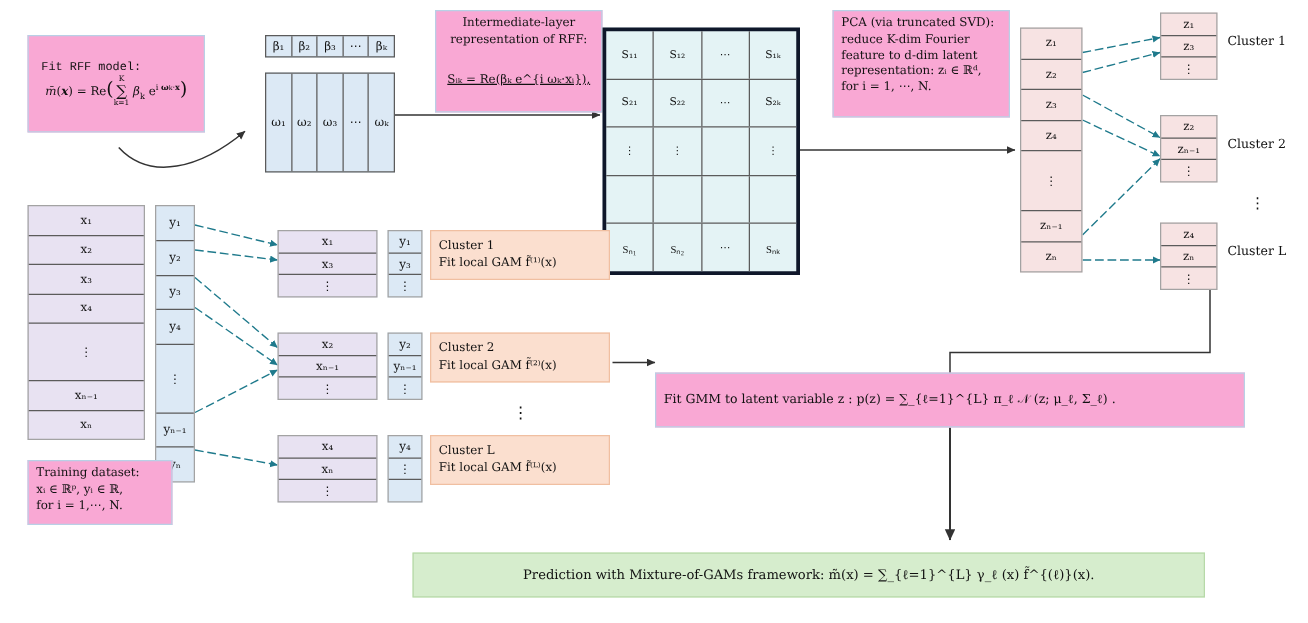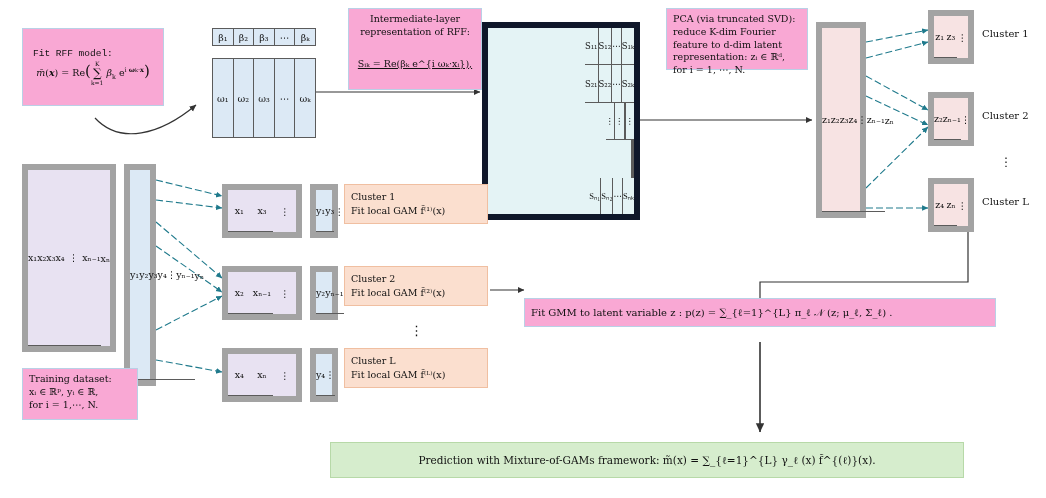--- a/index.html
+++ b/index.html
@@ -10,31 +10,31 @@
 
   
   .note{background:#f9a8d4;border:1px solid #b9d0e6;box-sizing:border-box;
         font-size:9.5px;color:#111;padding:4px 6px;line-height:1.35;}
   .cluster-note{background:#fbdfcf;border:1px solid #f0bfa1;box-sizing:border-box;
         font-size:9.5px;color:#111;padding:5px 6px;line-height:1.45;}
   .green-note{background:#d6edcd;border:1px solid #b7d9a8;box-sizing:border-box;
         font-size:10.5px;color:#111;padding:7px 10px;line-height:1.4;}
 
   
-  .stack{box-sizing:border-box;border:6px solid #a3a3a3;display:flex;flex-direction:row;}
+  .stack{box-sizing:border-box;border:1px solid #a3a3a3;display:flex;flex-direction:column;}
   .stack .cell{box-sizing:border-box;border-bottom:1px solid #5b5b5b;
       display:flex;align-items:center;justify-content:center;font-size:9.5px;color:#111;}
   .stack .cell:last-child{border-bottom:none;}
 
   .rowtable{box-sizing:border-box;border:1px solid #5b5b5b;display:flex;}
   .rowtable .cell{box-sizing:border-box;border-right:1px solid #5b5b5b;
       display:flex;align-items:center;justify-content:center;font-size:9.5px;color:#111;}
   .rowtable .cell:last-child{border-right:none;}
 
-  .grid{box-sizing:border-box;border:6px solid #0f172a;display:flex;flex-direction:column;align-items:flex-end;}
+  .grid{box-sizing:border-box;border:3px solid #0f172a;display:flex;flex-direction:column;}
   .grid .r{display:flex;flex:1;border-bottom:1px solid #5b5b5b;}
   .grid .r:last-child{border-bottom:none;font-family:Liberation Serif, serif;}
   .grid .r .c{flex:1;border-right:1px solid #5b5b5b;display:flex;align-items:center;
       justify-content:center;font-size:8.5px;color:#111;}
   .grid .r .c:last-child{border-right:none;}
 
   .lbl{font-size:10px;color:#111;}
   .sub{font-size:6.5px;vertical-align:sub;}
   .sup{font-size:6.5px;vertical-align:super;}
   i.v{font-style:italic;}
@@ -142,21 +142,21 @@
     <div class="c"></div>
   </div>
   <div class="r">
     <div class="c">Sₙ₁</div>
     <div class="c">Sₙ₂</div>
     <div class="c">⋯</div>
     <div class="c">Sₙₖ</div>
   </div>
 </div>
 
-<div class="abs note box" style="left:666px;top:8px;width:142px;height:62px;">
+<div class="abs note box" style="left:666px;top:8px;width:142px;height:86px;">
   <div>PCA (via truncated SVD):</div>
   <div>reduce K-dim Fourier</div>
   <div>feature to d-dim latent</div>
   <div>representation: zᵢ ∈ ℝᵈ,</div>
   <div>for i = 1, ⋯, N.</div>
 </div>
 
 <div class="abs stack" style="left:816px;top:22px;width:50px;height:196px;background:#f7e3e3;">
   <div class="cell" style="flex:1">z₁</div>
   <div class="cell" style="flex:1">z₂</div>
@@ -256,19 +256,19 @@
 <div class="abs stack" style="left:310px;top:348px;width:28px;height:54px;background:#dce9f5;">
   <div class="cell" style="flex:1">y₄</div>
   <div class="cell" style="flex:1">⋮</div>
   <div class="cell" style="flex:1"></div>
 </div>
 <div class="abs cluster-note" style="left:344px;top:348px;width:144px;height:40px;">
   <div>Cluster L</div>
   <div>Fit local GAM f̃⁽ᴸ⁾(x)</div>
 </div>
 
-<div class="abs note box" style="left:524px;top:298px;width:472px;height:29px;display:flex;flex-direction:column;justify-content:center;">
+<div class="abs note box" style="left:524px;top:298px;width:472px;height:44px;display:flex;flex-direction:column;justify-content:center;">
   <div style="font-size:10px;">Fit GMM to latent variable z :    p(z) = ∑_{ℓ=1}^{L} π_ℓ 𝒩 (z; μ_ℓ, Σ_ℓ) .</div>
 </div>
 
 <div class="abs green-note" style="left:330px;top:442px;width:634px;height:36px;display:flex;align-items:center;justify-content:center;">
   <div>Prediction with Mixture-of-GAMs framework:  m̃(x) = ∑_{ℓ=1}^{L} γ_ℓ (x)  f̃^{(ℓ)}(x).</div>
 </div>
 
 </body></html>

